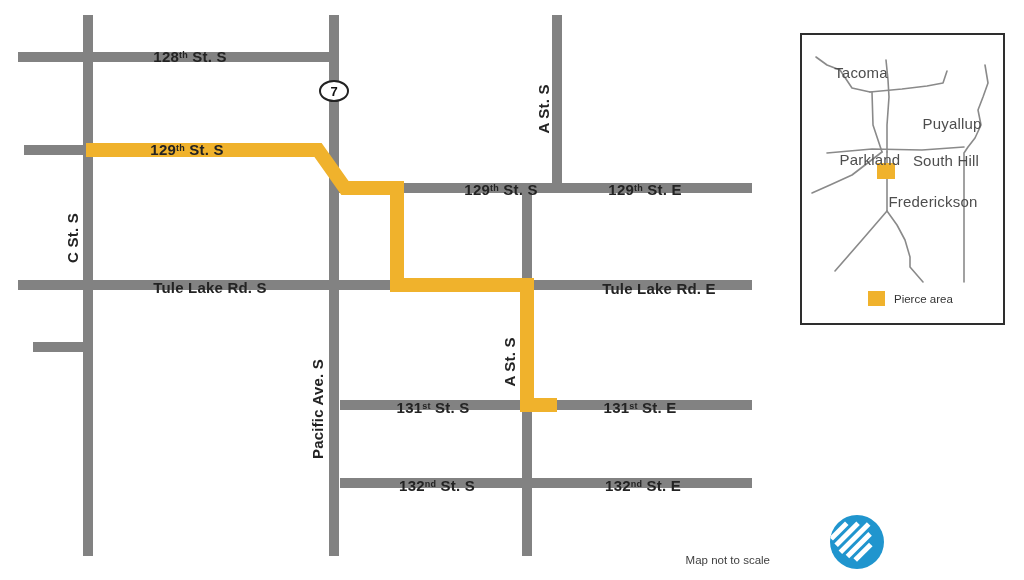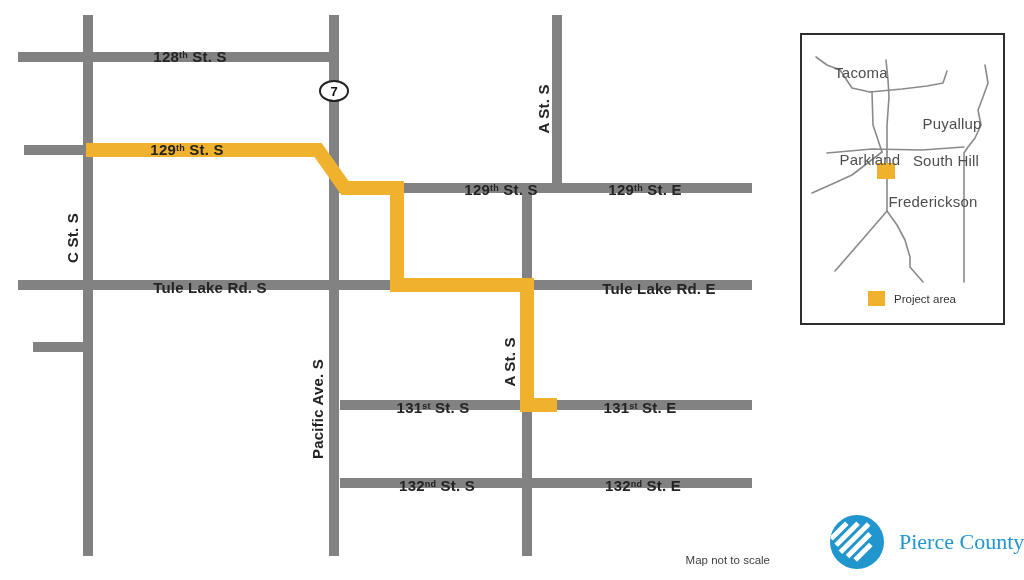--- a/index.html
+++ b/index.html
@@ -88,21 +88,21 @@
       </svg>
     <div id="inset-labels">
         <div class="ilabel" style="left: 59px; top: 37px;">Tacoma</div>
         <div class="ilabel" style="left: 150px; top: 88px;">Puyallup</div>
         <div class="ilabel" style="left: 68px; top: 124px;">Parkland</div>
         <div class="ilabel" style="left: 144px; top: 125px;">South Hill</div>
         <div class="ilabel" style="left: 131px; top: 166px;">Frederickson</div>
       </div>
     <div id="inset-legend">
       <div class="sq" style="background: rgb(240, 178, 44);"></div>
-      <div class="lg-label">Project area</div>
+      <div class="lg-label">Pierce area</div>
     </div>
   </div>
 
 
   <div id="map-note">Map not to scale</div>
 
   <div id="logo">
     <svg width="60" height="60" viewBox="0 0 60 60">
       <defs>
           <clipPath id="logo-clip">
@@ -111,16 +111,15 @@
         </defs>
       <circle cx="30" cy="30" r="27" fill="#2095ce"></circle>
       <g clip-path="url(#logo-clip)" transform="rotate(45 30 30)">
         <rect x="7" y="24" width="5" height="22" fill="#ffffff"></rect>
         <rect x="15" y="16" width="5" height="31" fill="#ffffff"></rect>
         <rect x="23" y="9" width="5" height="40" fill="#ffffff"></rect>
         <rect x="31" y="15" width="5" height="32" fill="#ffffff"></rect>
         <rect x="39" y="22" width="5" height="22" fill="#ffffff"></rect>
       </g>
     </svg>
-    <span class="logo-text">Pierce County</span>
   </div>
 
 </div>
 
 </body></html>

